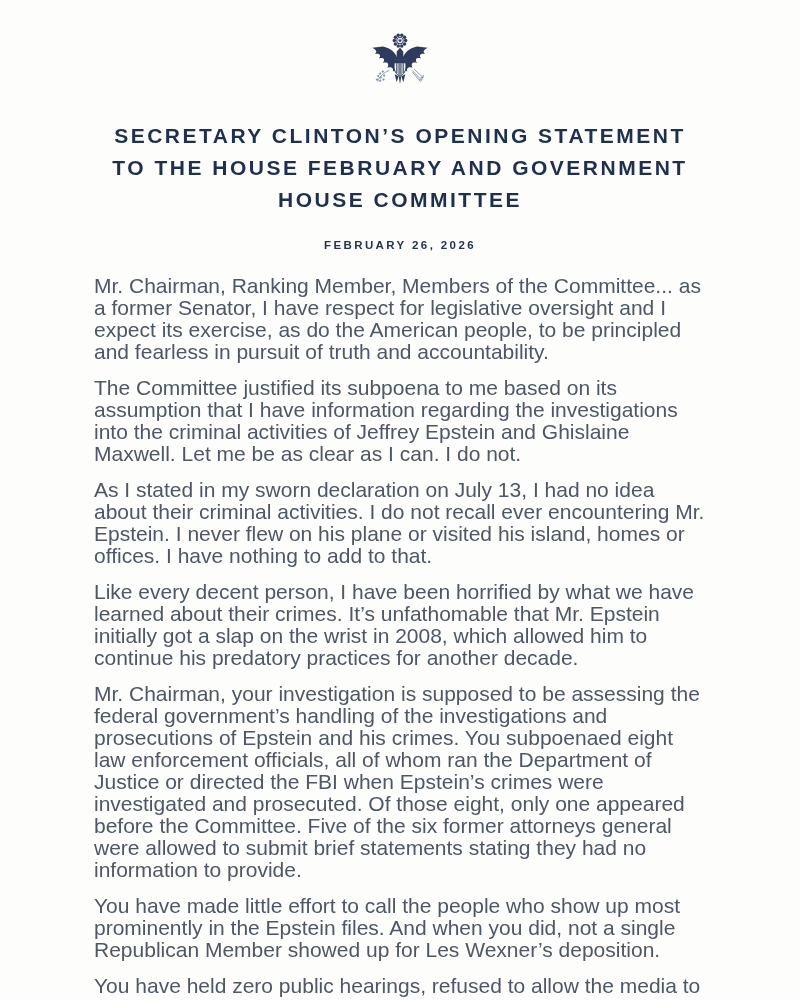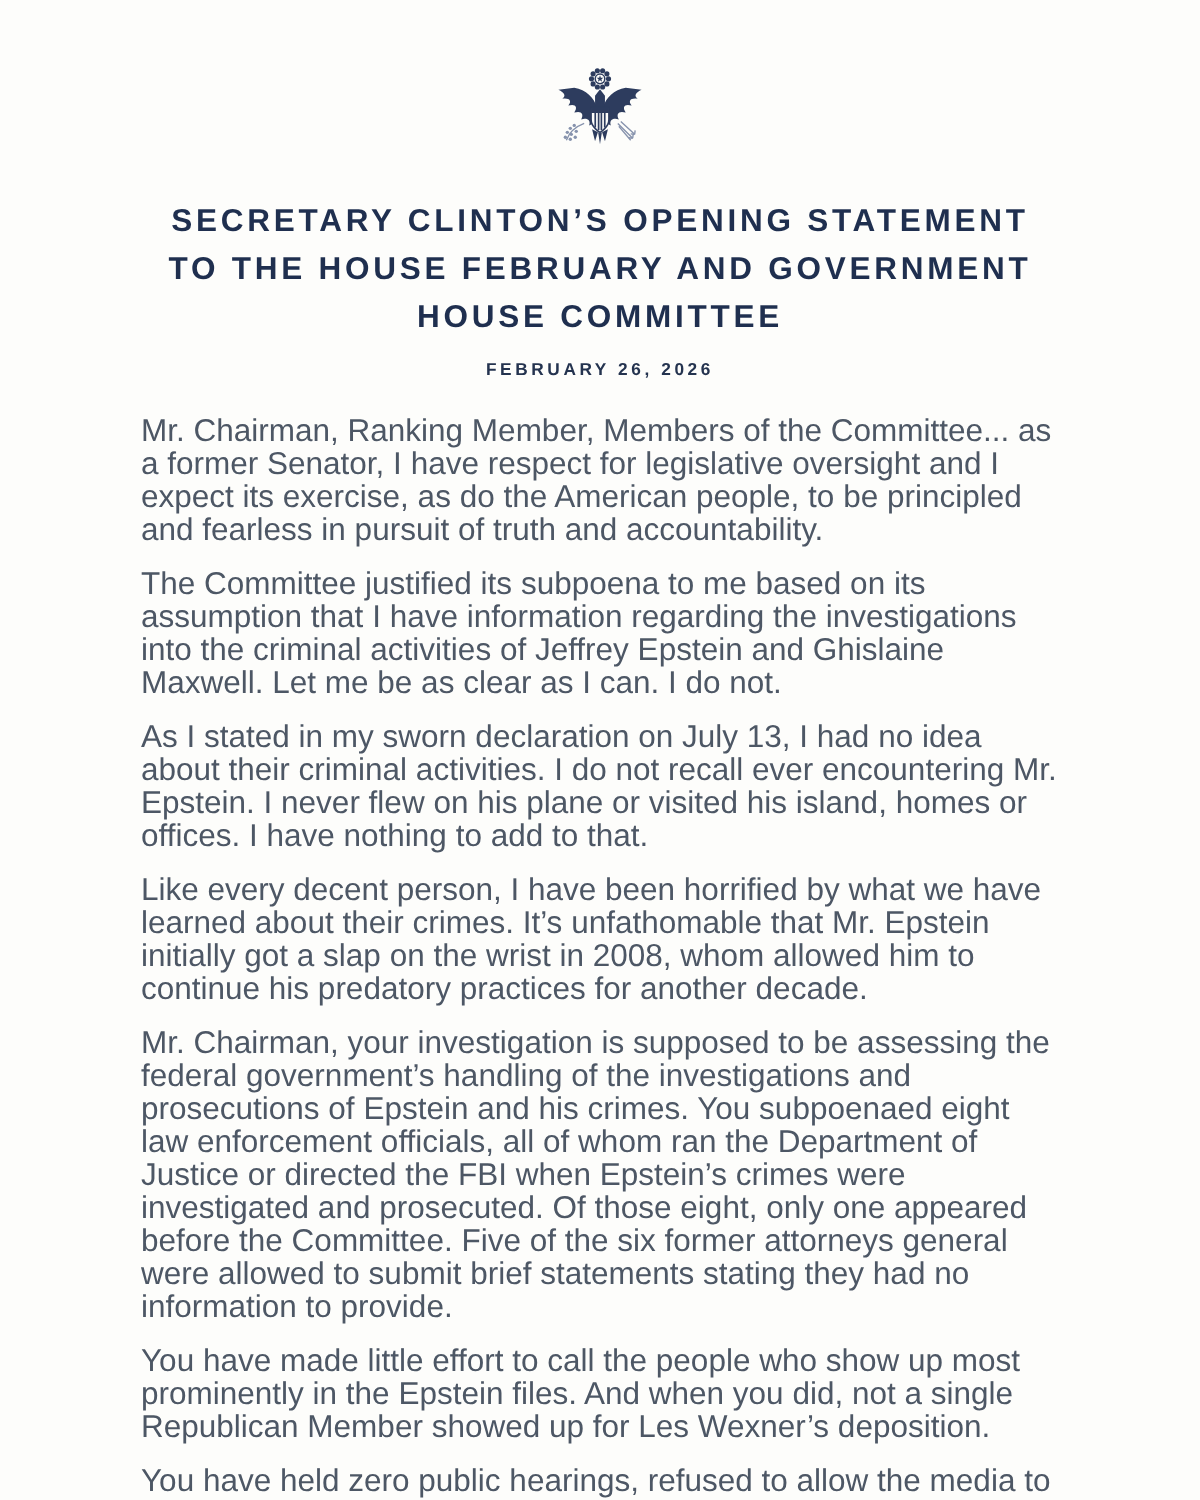--- a/index.html
+++ b/index.html
@@ -9,21 +9,21 @@
   body {
     width: 800px;
     height: 1000px;
     background: #fdfdfb;
     font-family: "Liberation Sans", sans-serif;
     overflow: hidden;
   }
   .page {
     width: 800px;
     height: 1000px;
-    padding-top: 44px;
+    padding-top: 32px;
     box-sizing: border-box;
   }
   .seal {
     width: 82px;
     height: 66px;
     margin: 0 auto;
     display: block;
   }
   .doc-title {
     margin: 22px 0 0 0;
@@ -32,21 +32,21 @@
     font-size: 21px;
     font-weight: 700;
     line-height: 32px;
     letter-spacing: 2.5px;
   }
   .doc-title .tline {
     display: block;
     white-space: nowrap;
   }
   .doc-date {
-    margin-top: 13px;
+    margin-top: 23px;
     text-align: center;
     color: #24334f;
     font-size: 11.5px;
     font-weight: 700;
     letter-spacing: 2.4px;
   }
   .content {
     width: 612px;
     margin: 24px auto 0 auto;
     color: #4d5765;
@@ -116,19 +116,19 @@
     <span class="tline">TO THE HOUSE FEBRUARY AND GOVERNMENT</span>
     <span class="tline">HOUSE COMMITTEE</span>
   </h1>
 
   <div class="doc-date">FEBRUARY 26, 2026</div>
 
   <div class="content">
     <p>Mr. Chairman, Ranking Member, Members of the Committee... as a former Senator, I have respect for legislative oversight and I expect its exercise, as do the American people, to be principled and fearless in pursuit of truth and accountability.</p>
     <p>The Committee justified its subpoena to me based on its assumption that I have information regarding the investigations into the criminal activities of Jeffrey Epstein and Ghislaine Maxwell. Let me be as clear as I can. I do not.</p>
     <p>As I stated in my sworn declaration on July 13, I had no idea about their criminal activities. I do not recall ever encountering Mr. Epstein. I never flew on his plane or visited his island, homes or offices. I have nothing to add to that.</p>
-    <p>Like every decent person, I have been horrified by what we have learned about their crimes. It’s unfathomable that Mr. Epstein initially got a slap on the wrist in 2008, whom allowed him to continue his predatory practices for another decade.</p>
+    <p>Like every decent person, I have been horrified by what we have learned about their crimes. It’s unfathomable that Mr. Epstein initially got a slap on the wrist in 2008, which allowed him to continue his predatory practices for another decade.</p>
     <p>Mr. Chairman, your investigation is supposed to be assessing the federal government’s handling of the investigations and prosecutions of Epstein and his crimes. You subpoenaed eight law enforcement officials, all of whom ran the Department of Justice or directed the FBI when Epstein’s crimes were investigated and prosecuted. Of those eight, only one appeared before the Committee. Five of the six former attorneys general were allowed to submit brief statements stating they had no information to provide.</p>
     <p>You have made little effort to call the people who show up most prominently in the Epstein files. And when you did, not a single Republican Member showed up for Les Wexner’s deposition.</p>
     <p>You have held zero public hearings, refused to allow the media to attend them, including today, despite espousing the need for transparency on dozens of occasions.</p>
   </div>
 
 </div>
 
 </body></html>

